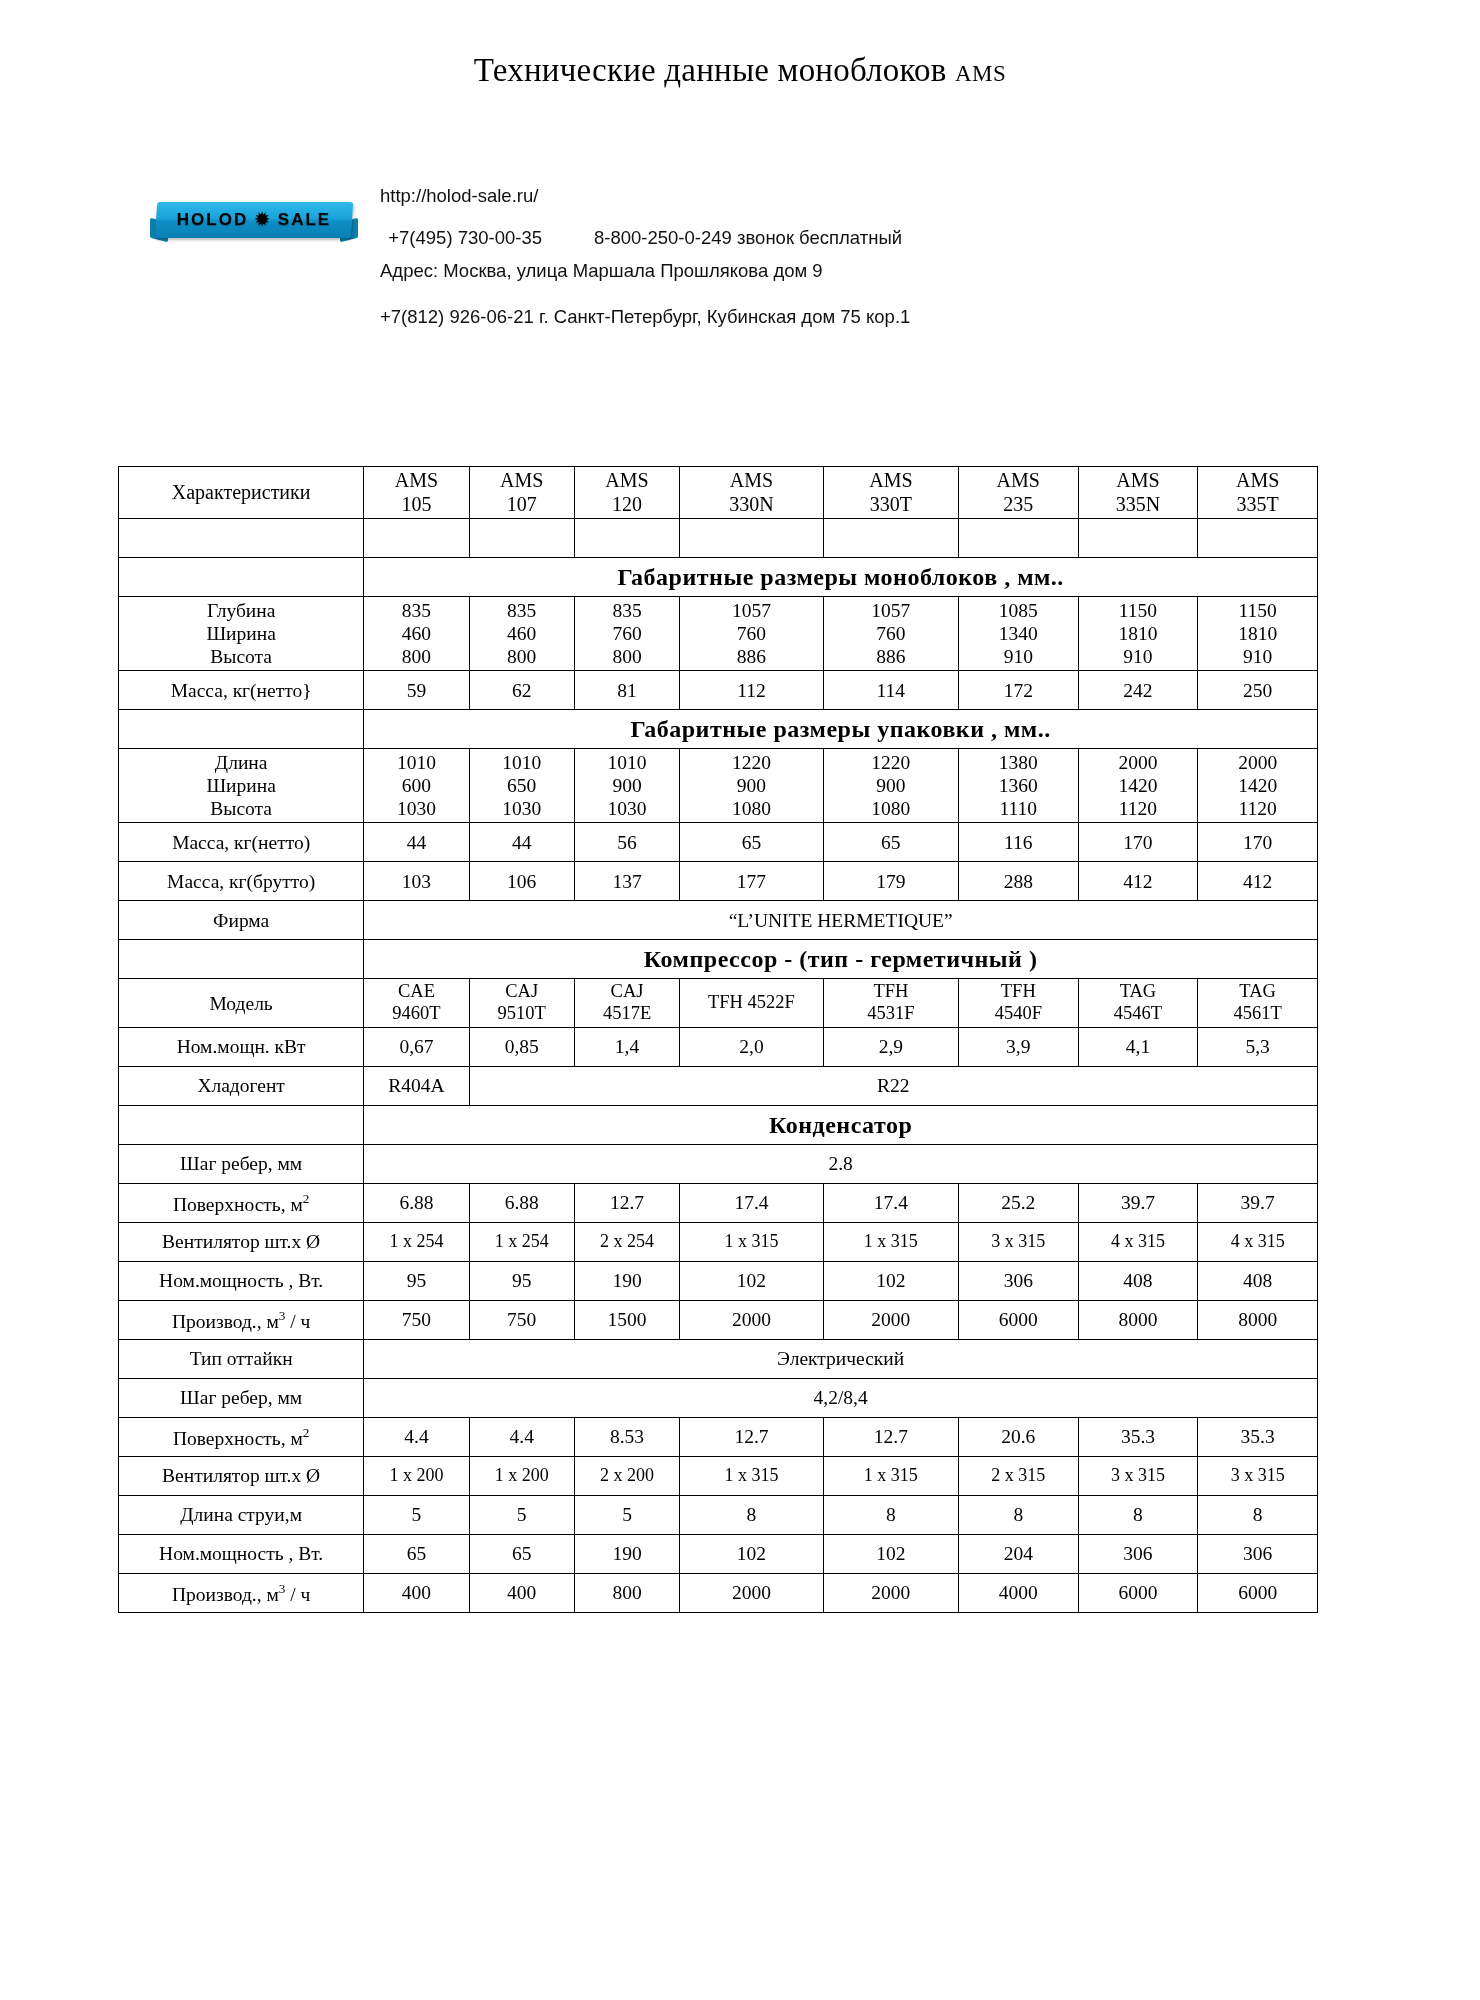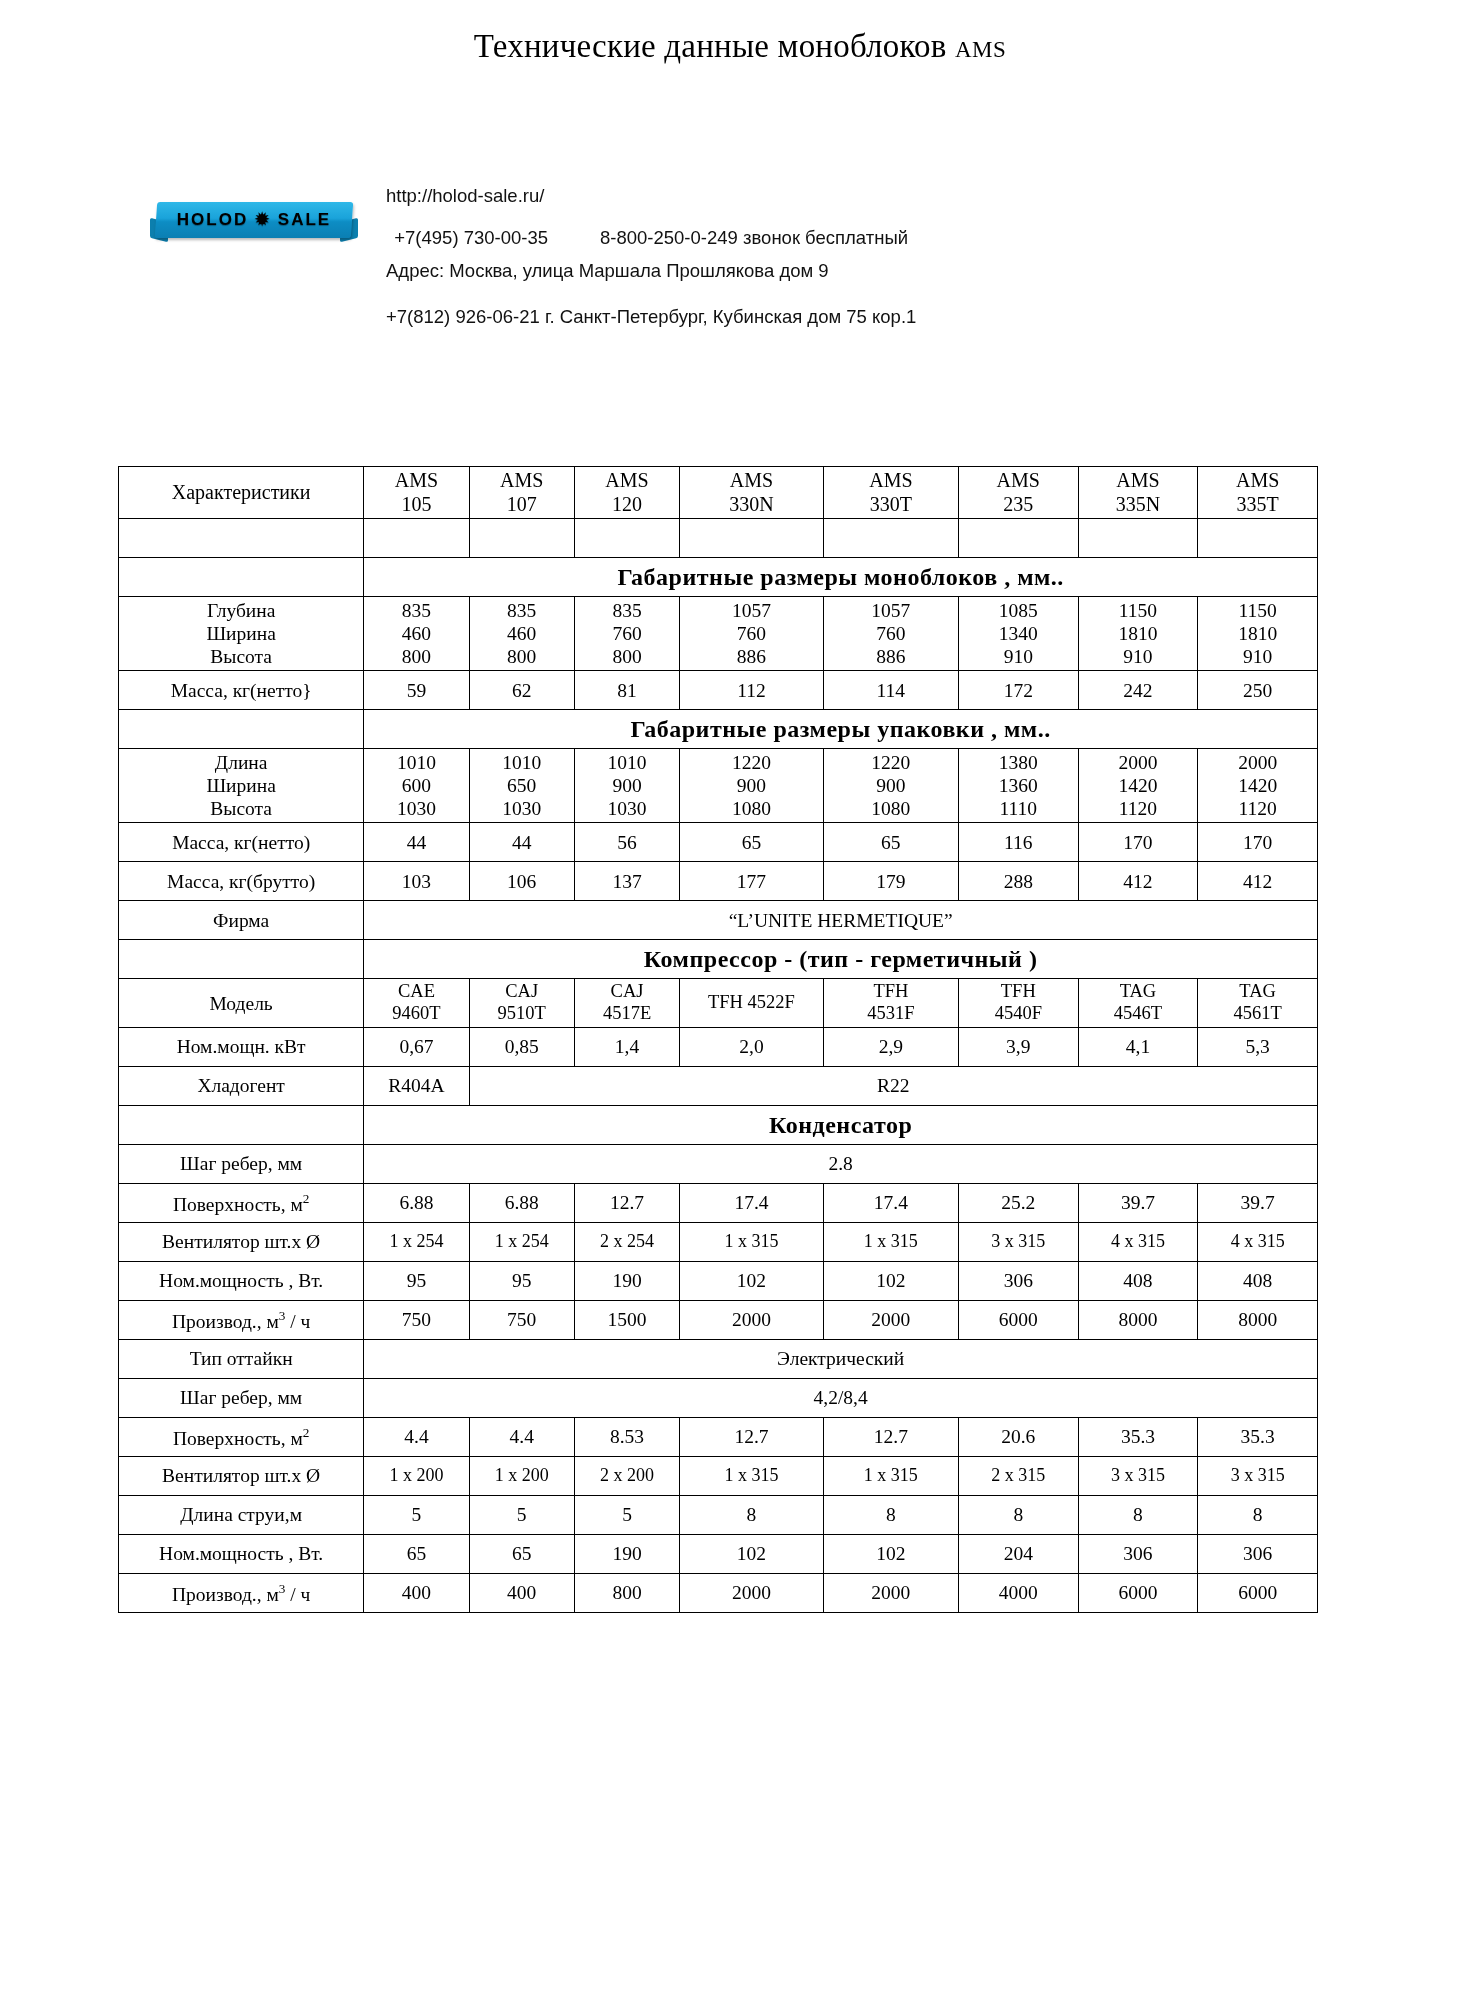--- a/index.html
+++ b/index.html
@@ -19,21 +19,21 @@
     height: 2000px;
     position: relative;
     box-sizing: border-box;
   }
 
   
   .doc-title {
     text-align: center;
     font-family: "Liberation Serif", serif;
     font-size: 33px;
-    padding-top: 28px;
+    padding-top: 52px;
     letter-spacing: 0.2px;
   }
   .doc-title .brand {
     font-size: 23px;
     letter-spacing: 0.5px;
   }
 
   
   .contact-block {
     position: absolute;
@@ -89,21 +89,21 @@
     text-align: center;
     color: #000000;
     font-family: "Liberation Sans", sans-serif;
     font-weight: bold;
     font-size: 17px;
     letter-spacing: 2.0px;
     text-shadow: 0 1px 1px rgba(0,0,0,0.35);
   }
   .contact-lines {
     position: absolute;
-    left: 236px;
+    left: 230px;
     top: 0px;
     font-family: "Liberation Sans", sans-serif;
     font-size: 18.5px;
     color: #111111;
   }
   .contact-lines .url { margin-bottom: 20px; }
   .contact-lines .phones { margin-bottom: 11px; text-align: center; }
   .contact-lines .phone-spaced { display: inline-block; }
   .contact-lines .gap { display: inline-block; width: 52px; }
   .contact-lines .addr { margin-bottom: 24px; }

